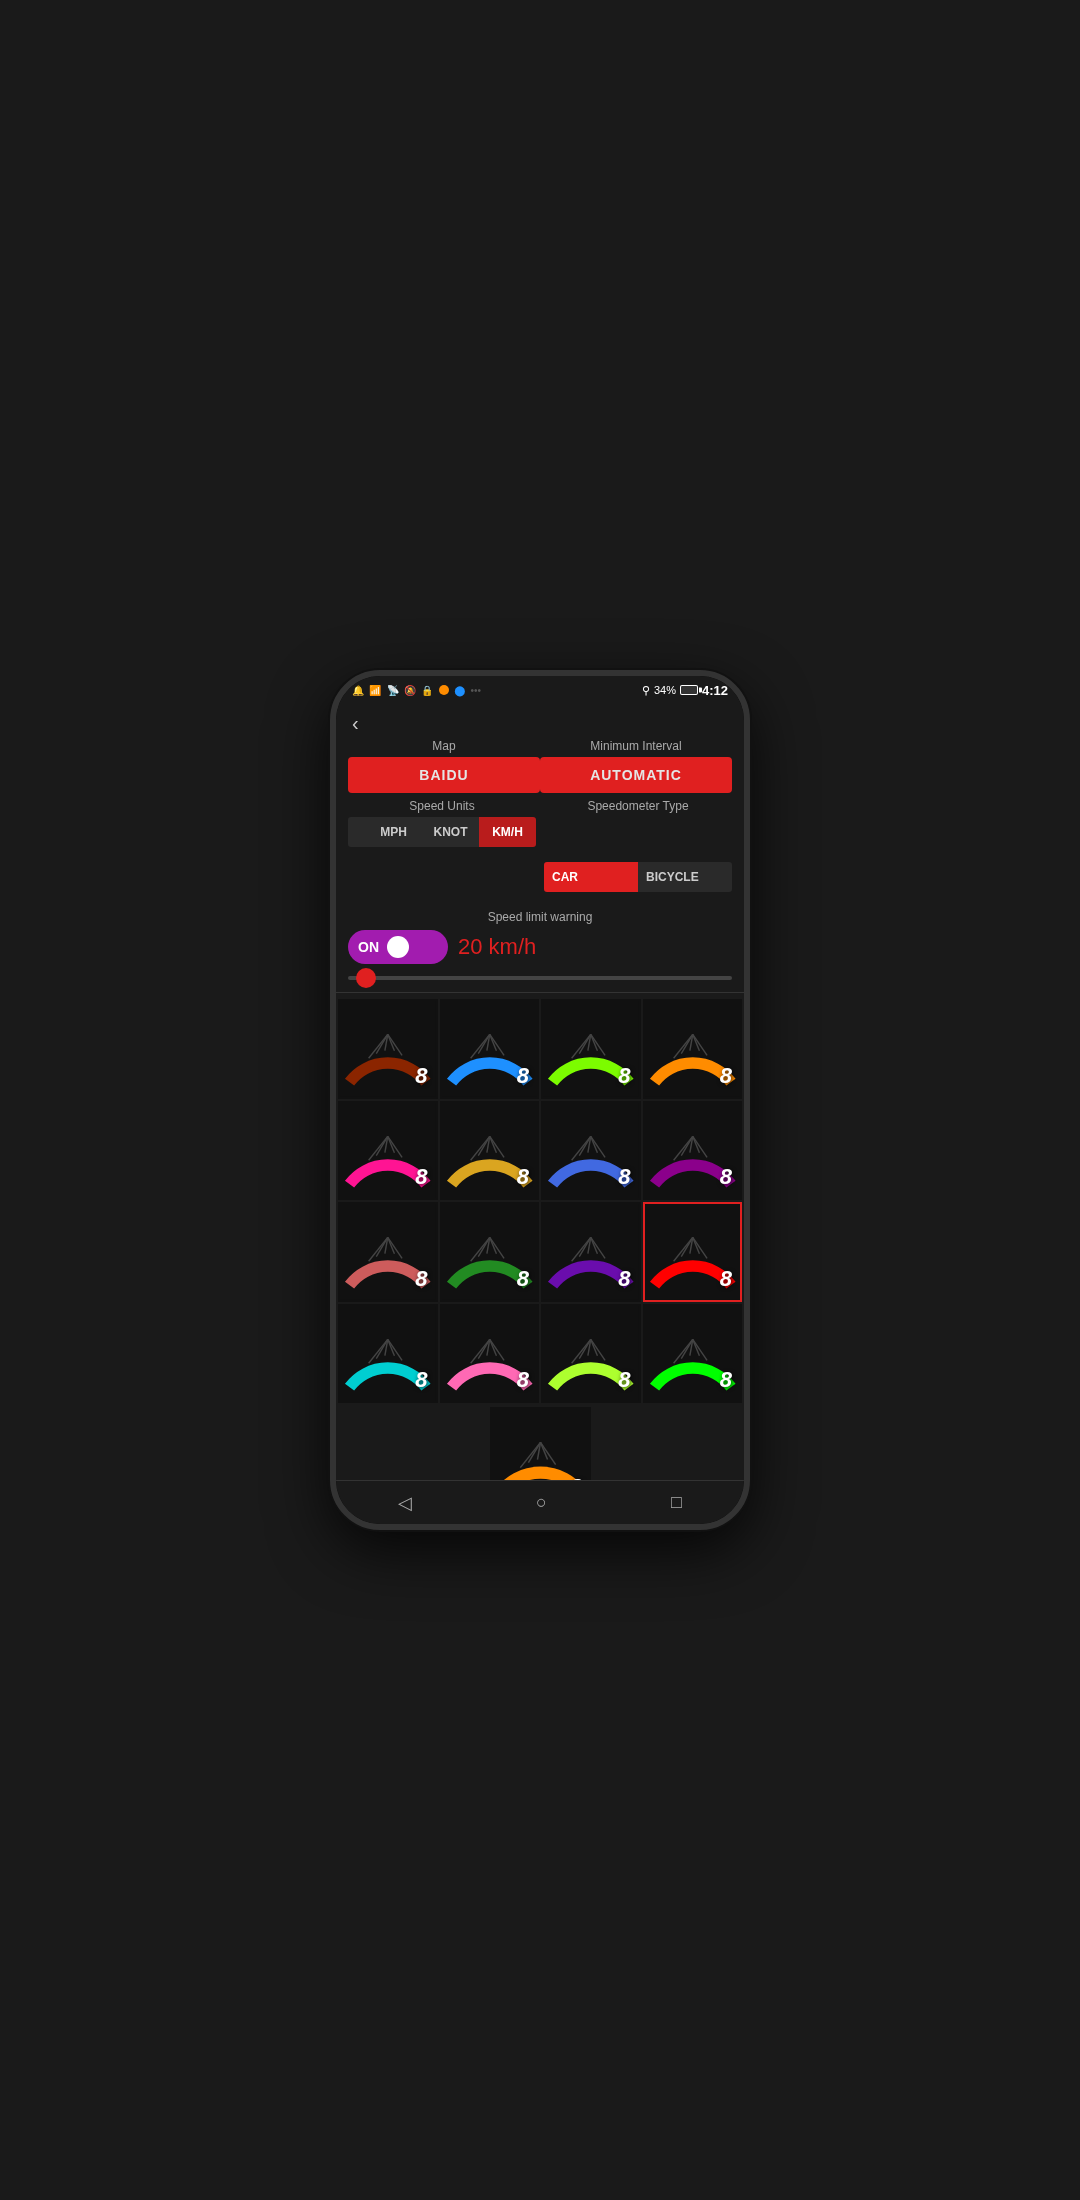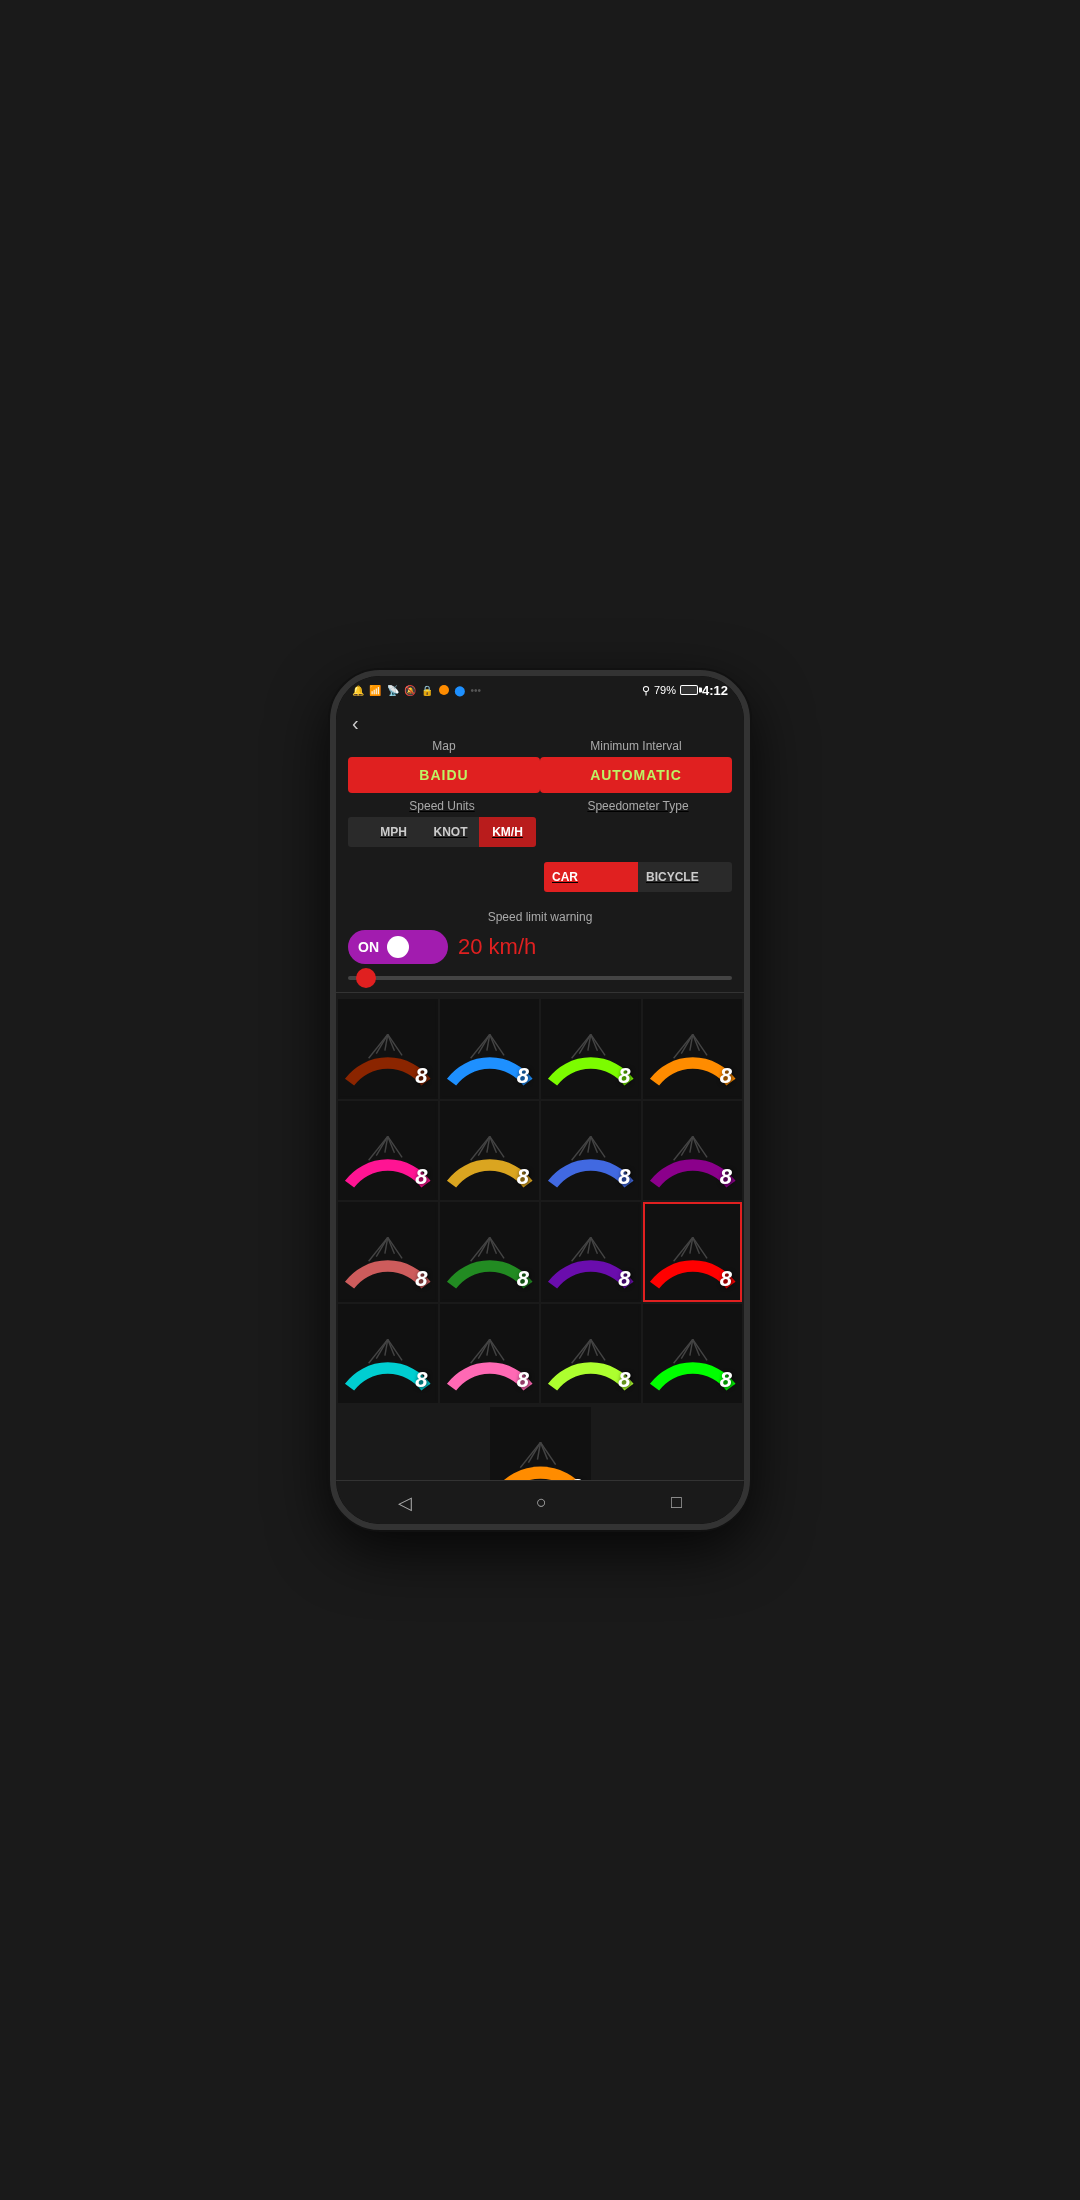--- a/index.html
+++ b/index.html
@@ -118,38 +118,37 @@
       align-items: center;
       gap: 4px;
     }
     .col-label {
       color: #aaa;
       font-size: 12px;
       text-align: center;
     }
     .red-button {
       background: #e02020;
-      color: #bef264;
+      color: #e5e5e5;
       font-size: 14px;
       font-weight: bold;
       border: none;
       border-radius: 4px;
       padding: 10px 0;
       width: 100%;
       text-align: center;
       cursor: pointer;
       letter-spacing: 1px;
     }
 
     
     .units-row {
       display: flex;
       gap: 8px;
       margin-bottom: 6px;
-      text-decoration: underline;
     }
     .units-left, .units-right {
       flex: 1;
       display: flex;
       flex-direction: column;
       align-items: center;
       gap: 4px;
     }
     .units-label {
       color: #aaa;
@@ -369,21 +368,21 @@
         <span style="color:#fff;font-size:10px;">📶</span>
         <span style="color:#fff;font-size:10px;">📡</span>
         <span style="color:#555;font-size:10px;">🔕</span>
         <span style="color:#fff;font-size:10px;">🔒</span>
         <span class="notif-badge"></span>
         <span style="color:#1E90FF;font-size:10px;">⬤</span>
         <span style="color:#555;font-size:10px;">•••</span>
       </div>
       <div class="status-right">
         <span>⚲</span>
-        <span>79%</span>
+        <span>34%</span>
         <div class="battery-icon">
           <div class="battery-fill"></div>
         </div>
         <span style="font-size:13px;font-weight:bold;">4:12</span>
       </div>
     </div>
 
     <div class="app-content">
 
       <div class="top-nav">

